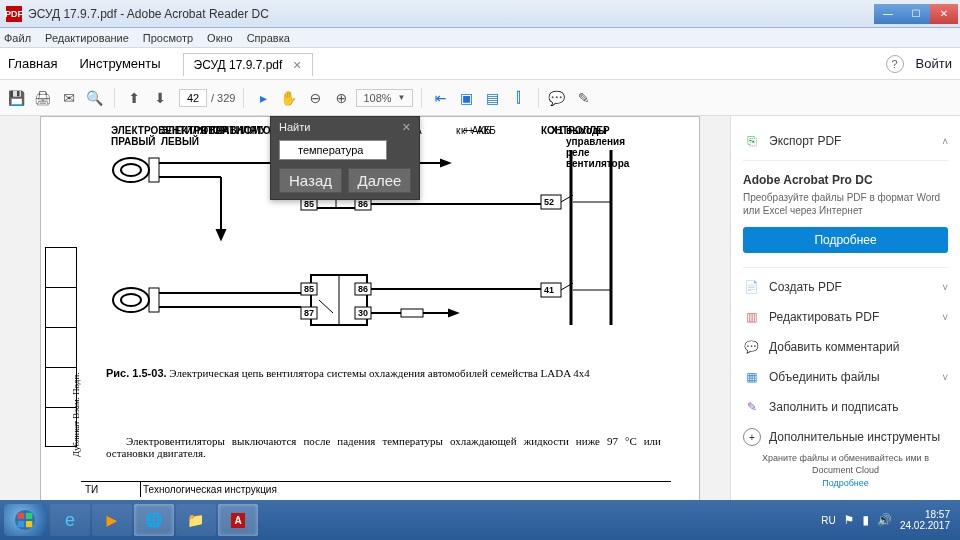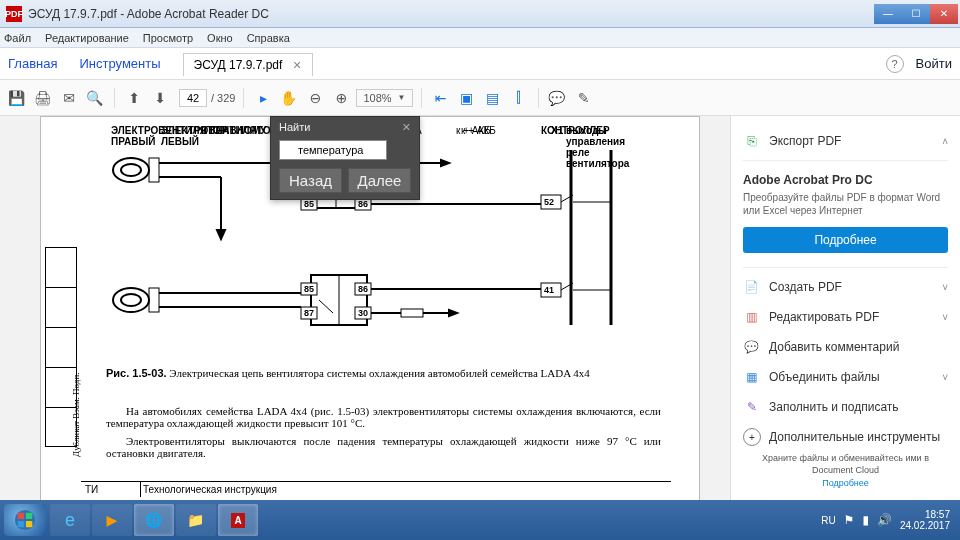--- a/index.html
+++ b/index.html
@@ -14,21 +14,21 @@
 .winbtn.min { background: linear-gradient(#6fa4db,#3e7ec8); }
 .winbtn.max { background: linear-gradient(#6fa4db,#3e7ec8); }
 .winbtn.close { background: linear-gradient(#e9736e,#c8433e); }
 
 
 .menubar { height: 20px; background: #eef3fa; display: flex; align-items: center; padding: 0 4px; font-size: 11px; color: #333; border-bottom: 1px solid #d0d9e6; }
 .menubar span { margin-right: 14px; }
 
 
 .tabbar { height: 32px; background: #fff; border-bottom: 1px solid #ddd; display: flex; align-items: center; padding: 0 8px; }
-.tabbar .maintab { font-size: 13px; color: #1d4ed8; margin-right: 22px; cursor: pointer; }
+.tabbar .maintab { font-size: 13px; color: #000000; margin-right: 22px; cursor: pointer; }
 .tabbar .doctab { display: flex; align-items: center; border: 1px solid #ccc; border-bottom: none; padding: 4px 10px; font-size: 12px; background: #fff; position: relative; top: 1px; }
 .tabbar .doctab .x { margin-left: 10px; color: #888; font-size: 11px; }
 .tabbar .spacer { flex: 1; }
 .tabbar .help { width: 18px; height: 18px; border: 1px solid #aaa; border-radius: 50%; display: flex; align-items: center; justify-content: center; font-size: 11px; color: #666; margin-right: 12px; }
 .tabbar .login { font-size: 13px; color: #0f172a; }
 
 
 .toolbar { height: 36px; border-bottom: 1px solid #ddd; display: flex; align-items: center; padding: 0 6px; gap: 4px; background: #fafafa; }
 .tb-icon { width: 22px; height: 22px; display: flex; align-items: center; justify-content: center; color: #555; font-size: 14px; cursor: pointer; }
 .tb-sep { width: 1px; height: 20px; background: #ddd; margin: 0 4px; }
@@ -247,21 +247,20 @@
         <div class="lbl" style="left:355px;top:33;font-weight:normal">к + АКБ</div>
         <div class="lbl" style="left:360px;top:183;font-weight:normal">к + АКБ</div>
         <div class="lbl" style="left:300px;top:172;font-weight:normal">30 А</div>
         <div class="lbl" style="left:450px;top:56">X1</div>
         <div class="lbl" style="left:465px;top:95;font-weight:bold;line-height:1.1">выходы<br>управления<br>реле<br>вентилятора</div>
         <div class="lbl" style="left:10px;top:200">ЭЛЕКТРОВЕНТИЛЯТОР<br>ПРАВЫЙ</div>
         <div class="lbl" style="left:180px;top:210">РЕЛЕ ПРАВОГО<br>ЭЛЕКТРОВЕНТИЛЯТОРА</div>
       </div>
 
       <div class="caption"><b>Рис. 1.5-03.</b> Электрическая цепь вентилятора системы охлаждения автомобилей семейства LADA 4x4</div>
-      <div class="para" style="top:288px">На автомобилях семейства LADA 4х4 (рис. 1.5-03) электровентиляторы системы охлаждения включаются, если температура охлаждающей жидкости превысит 101 °С.</div>
       <div class="para" style="top:318px">Электровентиляторы выключаются после падения температуры охлаждающей жидкости ниже 97 °С или остановки двигателя.</div>
 
       <div class="footer-row">
         <div class="c1">ТИ</div>
         <div class="c2">Технологическая инструкция</div>
       </div>
 
     </div>
   </div>
 

